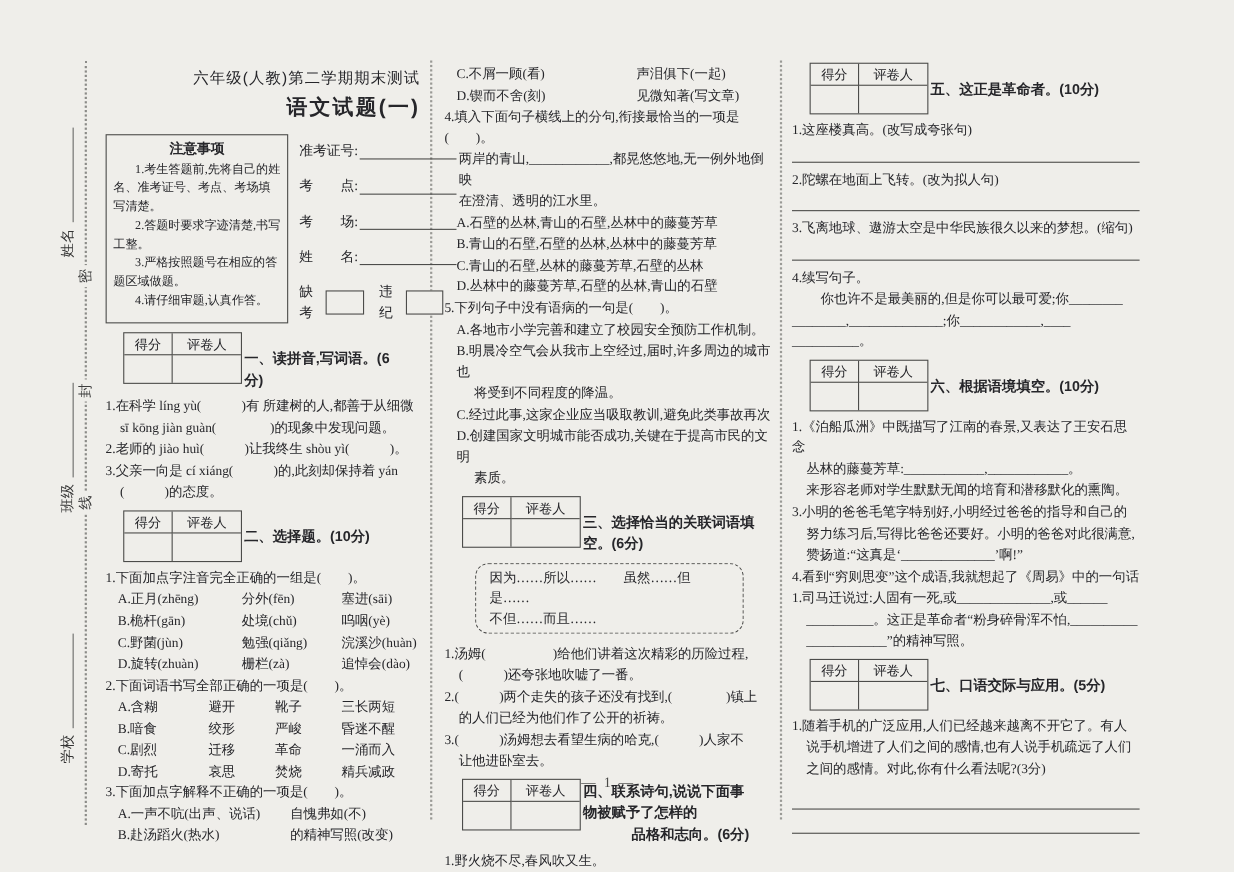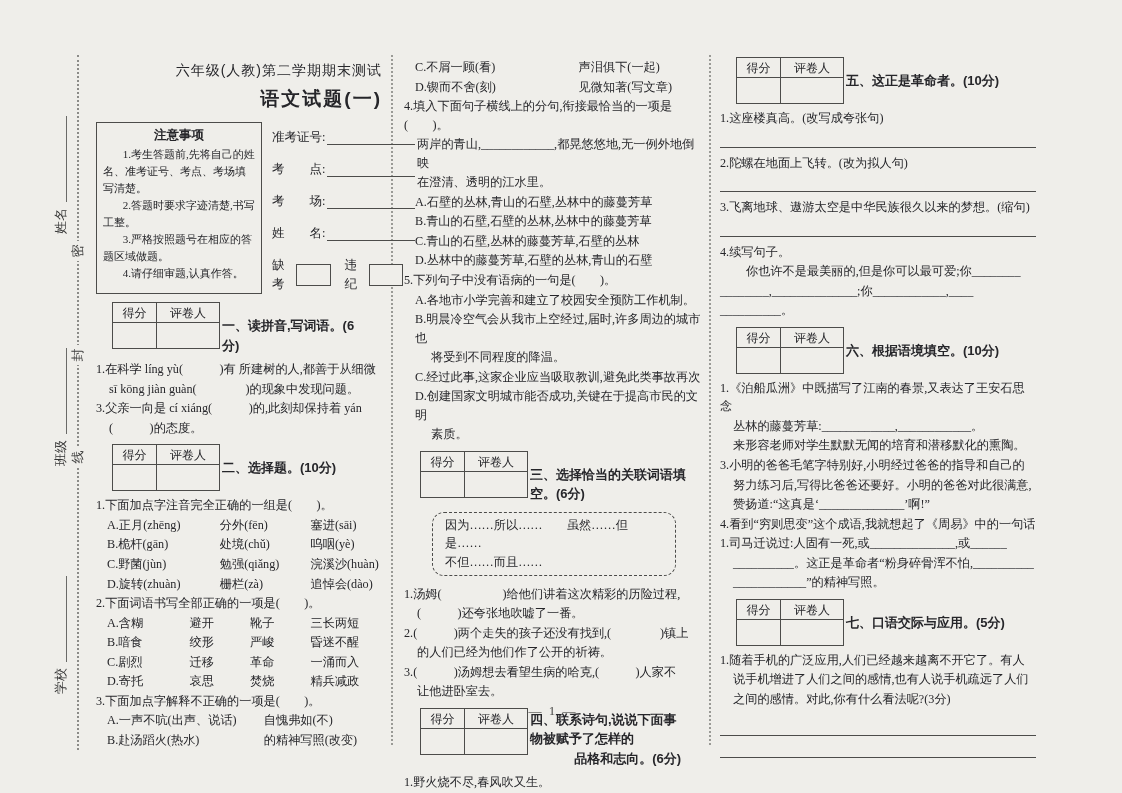--- a/index.html
+++ b/index.html
@@ -149,20 +149,21 @@
         <div class="st-cell">得分</div>
         <div class="st-cell">评卷人</div>
         <div class="st-cell"></div>
         <div class="st-cell"></div>
       </div>
       <div class="sec-title">一、读拼音,写词语。(6分)</div>
     </div>
 
     <div class="ln">1.在科学 líng yù(　　　)有 所建树的人,都善于从细微</div>
     <div class="ln cont">sī kōng jiàn guàn(　　　　)的现象中发现问题。</div>
+    <div class="ln">2.老师的 jiào huì(　　　)让我终生 shòu yì(　　　)。</div>
     <div class="ln">3.父亲一向是 cí xiáng(　　　)的,此刻却保持着 yán</div>
     <div class="ln cont">(　　　)的态度。</div>
 
     <div class="sec-head">
       <div class="score-table">
         <div class="st-cell">得分</div>
         <div class="st-cell">评卷人</div>
         <div class="st-cell"></div>
         <div class="st-cell"></div>
       </div>

